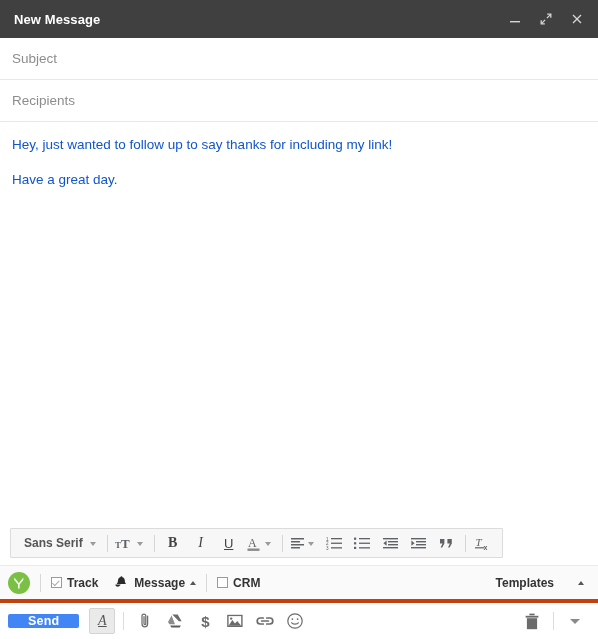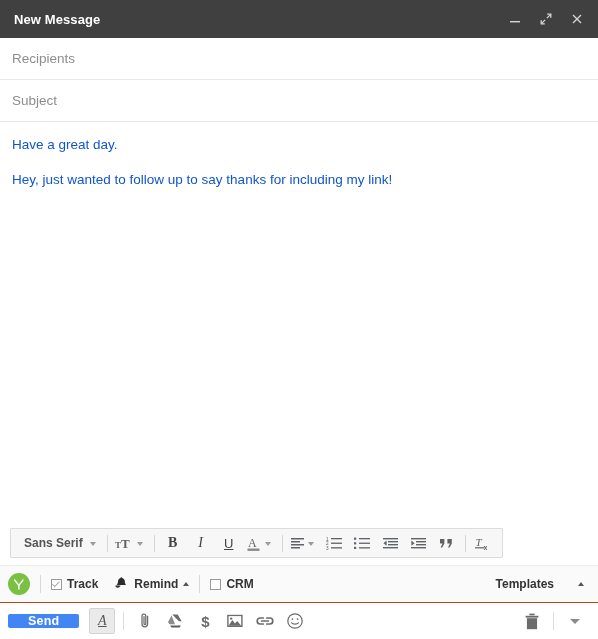--- a/index.html
+++ b/index.html
@@ -154,21 +154,21 @@
     flex: 0 0 1px;
   }
   .fmt-bold { font-weight: bold; font-size: 14px; color: #444; font-family: "Liberation Serif", serif;}
   .fmt-italic { font-style: italic; font-size: 14px; color: #444; font-family: "Liberation Serif", serif;}
   .fmt-underline { text-decoration: underline; font-size: 13px; color: #444; }
 
   
   .plugin-bar {
     height: 38px;
     border-top: 1px solid #ebebeb;
-    border-bottom: 1px solid #c2410c;
+    border-bottom: 4px solid #c2410c;
     background: #fafafa;
     display: flex;
     align-items: center;
     padding: 0 10px 0 8px;
     box-sizing: border-box;
     flex: 0 0 38px;
   }
   .yw-logo {
     width: 22px;
     height: 22px;
@@ -321,30 +321,30 @@
       <span class="title-ctrl" title="Save &amp; close">
         <svg width="14" height="14" viewBox="0 0 14 14" stroke="#d6d6d6" stroke-width="1.3">
           <path d="M3 3 L11 11"></path>
             <path d="M11 3 L3 11"></path>
         </svg>
       </span>
     </div>
   </div>
 
   <div class="field-row">
+    <input class="field-input" type="text" placeholder="Subject" style="">
+  </div>
+
+  <div class="field-row">
     <input class="field-input" type="text" placeholder="Recipients" style="">
   </div>
 
-  <div class="field-row">
-    <input class="field-input" type="text" placeholder="Subject" style="">
-  </div>
-
   <div class="body-area">
+    <p class="body-para" style="color: rgb(17, 85, 204);">Hey, just wanted to follow up to say thanks for including my link!</p>
     <p class="body-para" style="color: rgb(17, 85, 204);">Have a great day.</p>
-    <p class="body-para" style="color: rgb(17, 85, 204);">Hey, just wanted to follow up to say thanks for including my link!</p>
   </div>
 
   <div class="format-toolbar-wrap">
     <div class="format-toolbar">
 
       <span class="fmt-btn">
         <span class="fmt-font">Sans Serif</span>
         <i class="caret-down"></i>
       </span>
 
@@ -464,21 +464,21 @@
     <span style="width:16px"></span>
 
     <span class="plug-item">
       <span>
         <svg width="15" height="14" viewBox="0 0 15 14" fill="#2b2b2b">
           <path d="M7.4 1.0 c-2.0 0-3.3 1.5-3.4 3.2 -0.1 2.0-0.5 3.0-1.6 3.9 h9.9 c-1.1-0.9-1.4-1.9-1.5-3.9 C10.7 2.5 9.4 1.0 7.4 1.0 Z"></path>
           <path d="M1.4 8.6 h5.2 c-0.3 1.2-1.6 2.1-3.0 2.1 -1.3 0-2.2-0.8-2.2-2.1 Z"></path>
           <circle cx="7.4" cy="1.2" r="1.0"></circle>
         </svg>
       </span>
-      <span>Remind</span>
+      <span>Message</span>
       <i class="caret-up"></i>
     </span>
 
     <span class="plug-sep"></span>
 
     <span class="plug-item">
       <span class="chk"></span>
       <span>CRM</span>
     </span>
 

